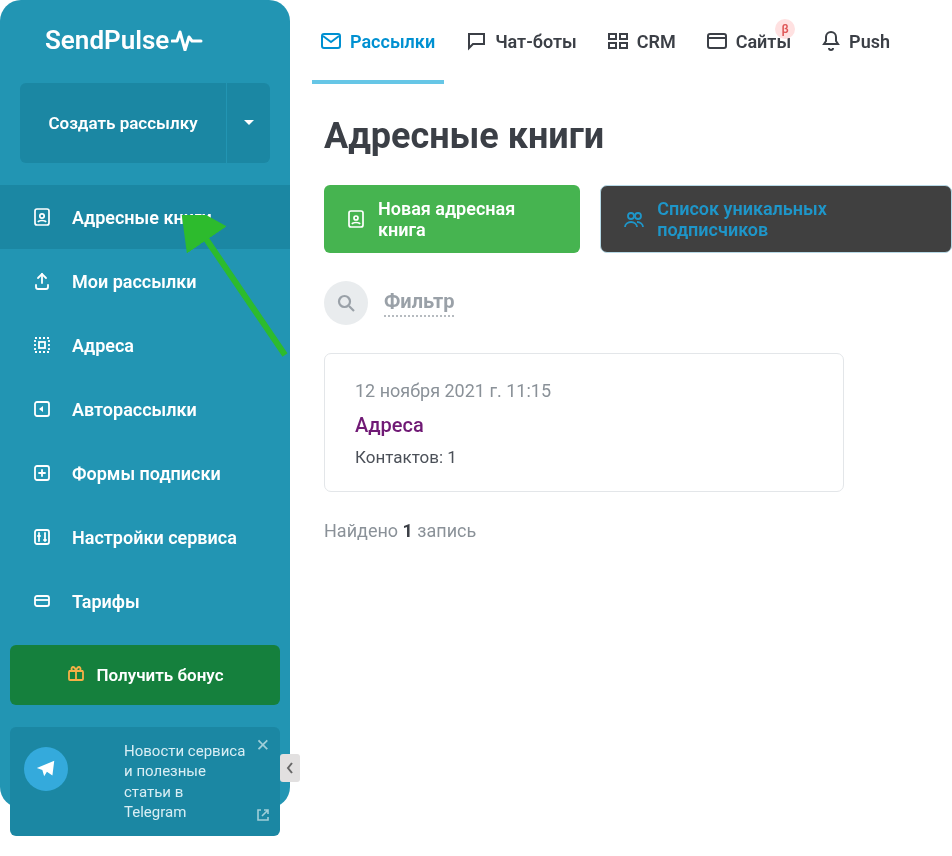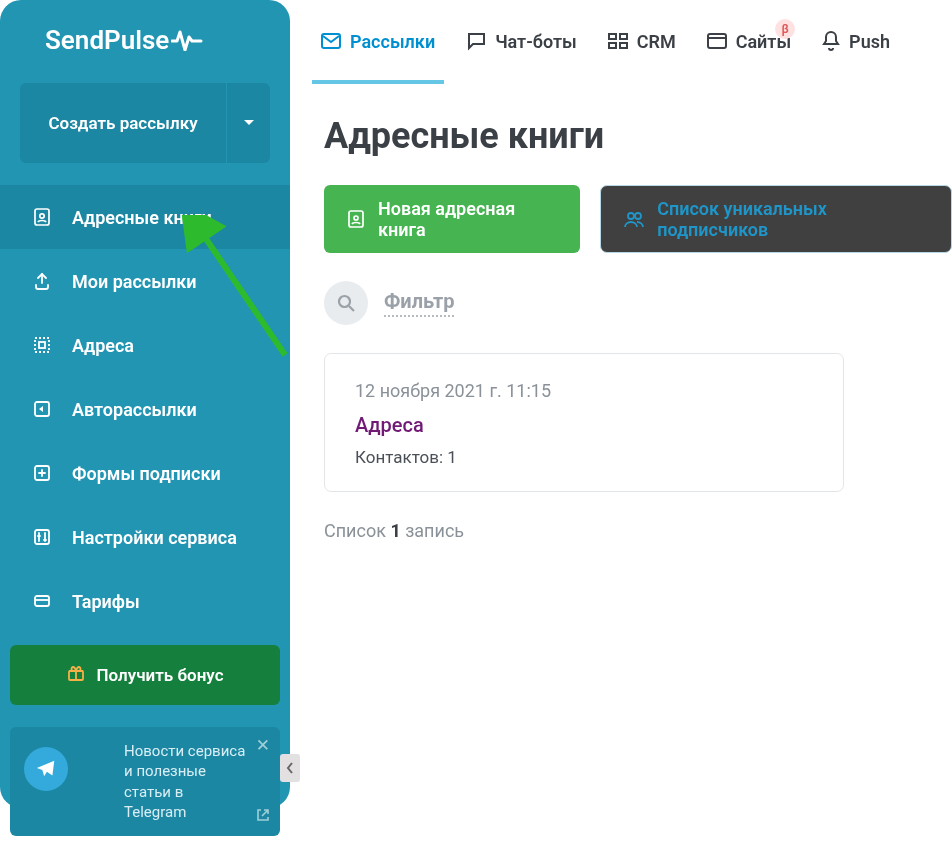--- a/index.html
+++ b/index.html
@@ -279,21 +279,21 @@
       <span class="filter-label">Фильтр</span>
     </div>
 
     <div class="card">
       <div class="card-date">12 ноября 2021 г. 11:15</div>
       <div class="card-title">Адреса</div>
       <div class="card-sub">Контактов: 1</div>
     </div>
 
     <div class="found-line">
-      <span>Список </span><b>1</b><span> запись</span>
+      <span>Найдено </span><b>1</b><span> запись</span>
     </div>
   </div>
 </div>
 
 <svg class="arrow-overlay" width="120" height="150" viewBox="0 0 120 150">
   <defs>
       <marker id="ah" markerWidth="8" markerHeight="8" refX="2" refY="4" orient="auto">
         <path d="M0 0 L8 4 L0 8 z" fill="#2dbb2d"></path>
       </marker>
     </defs>

